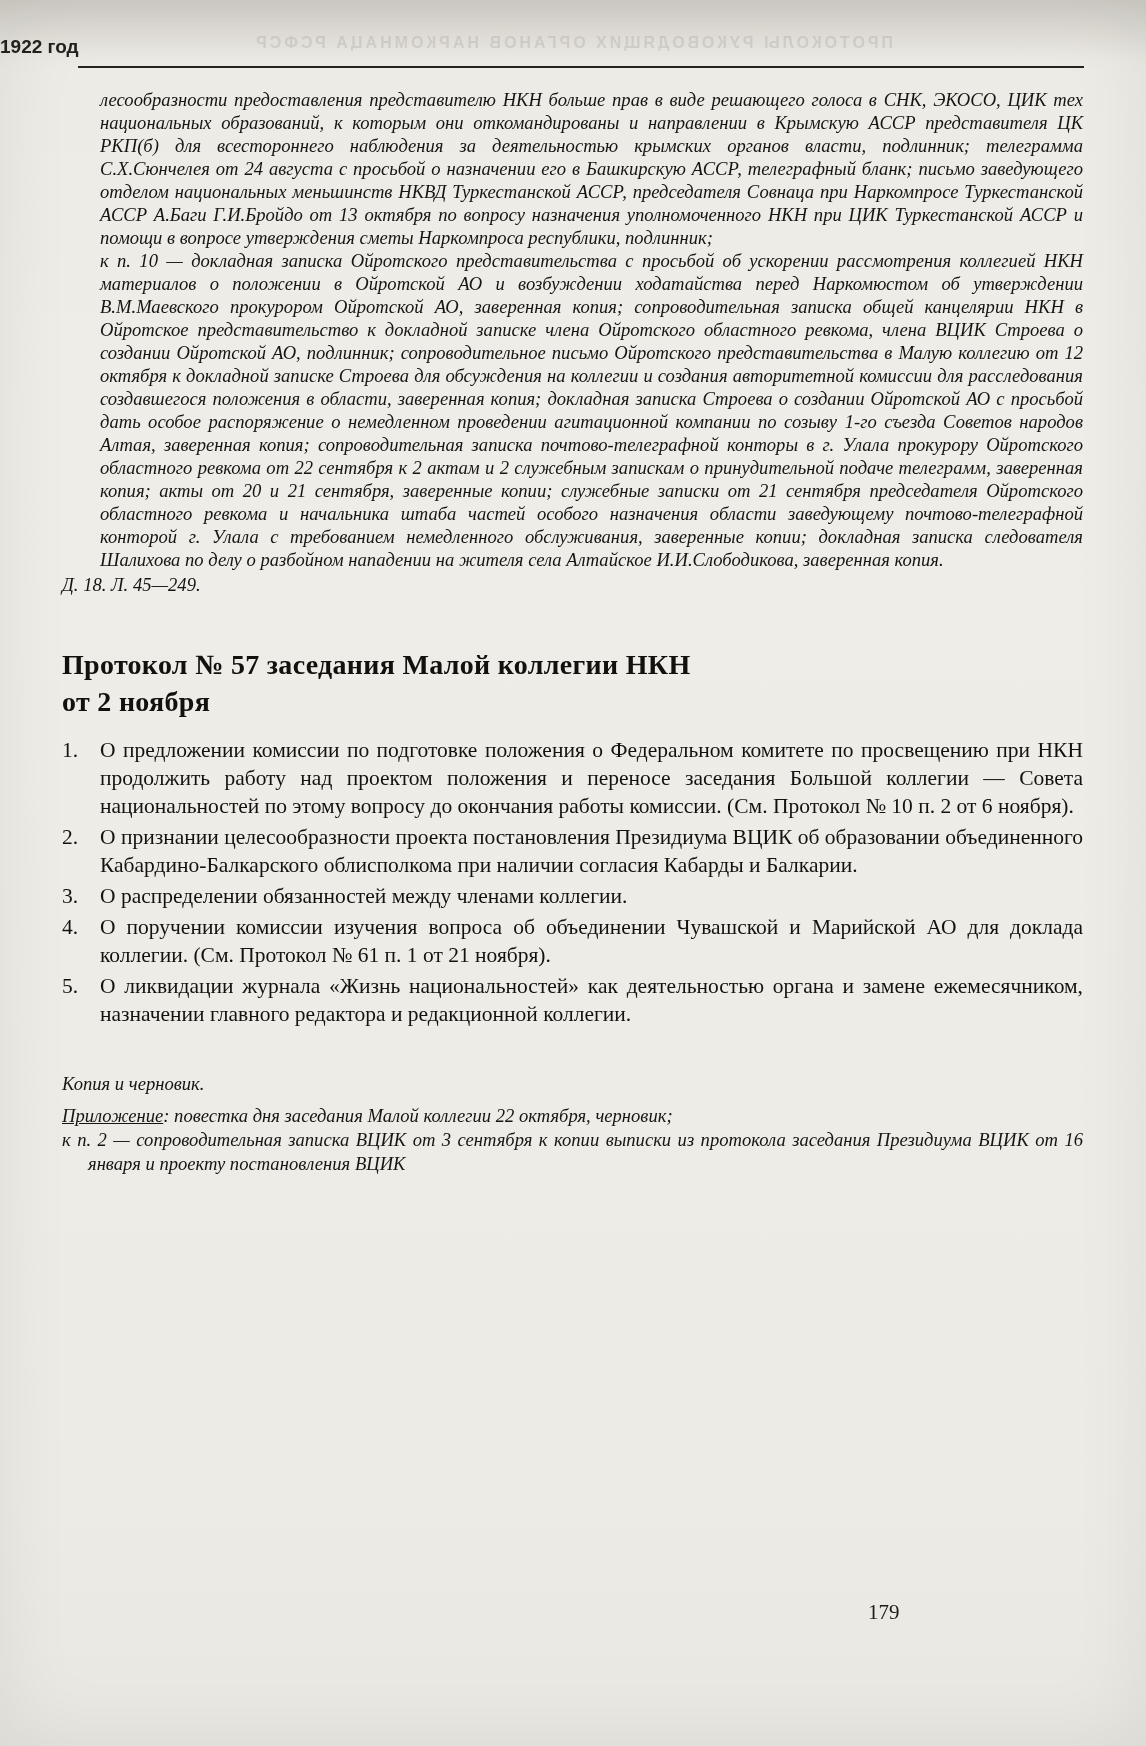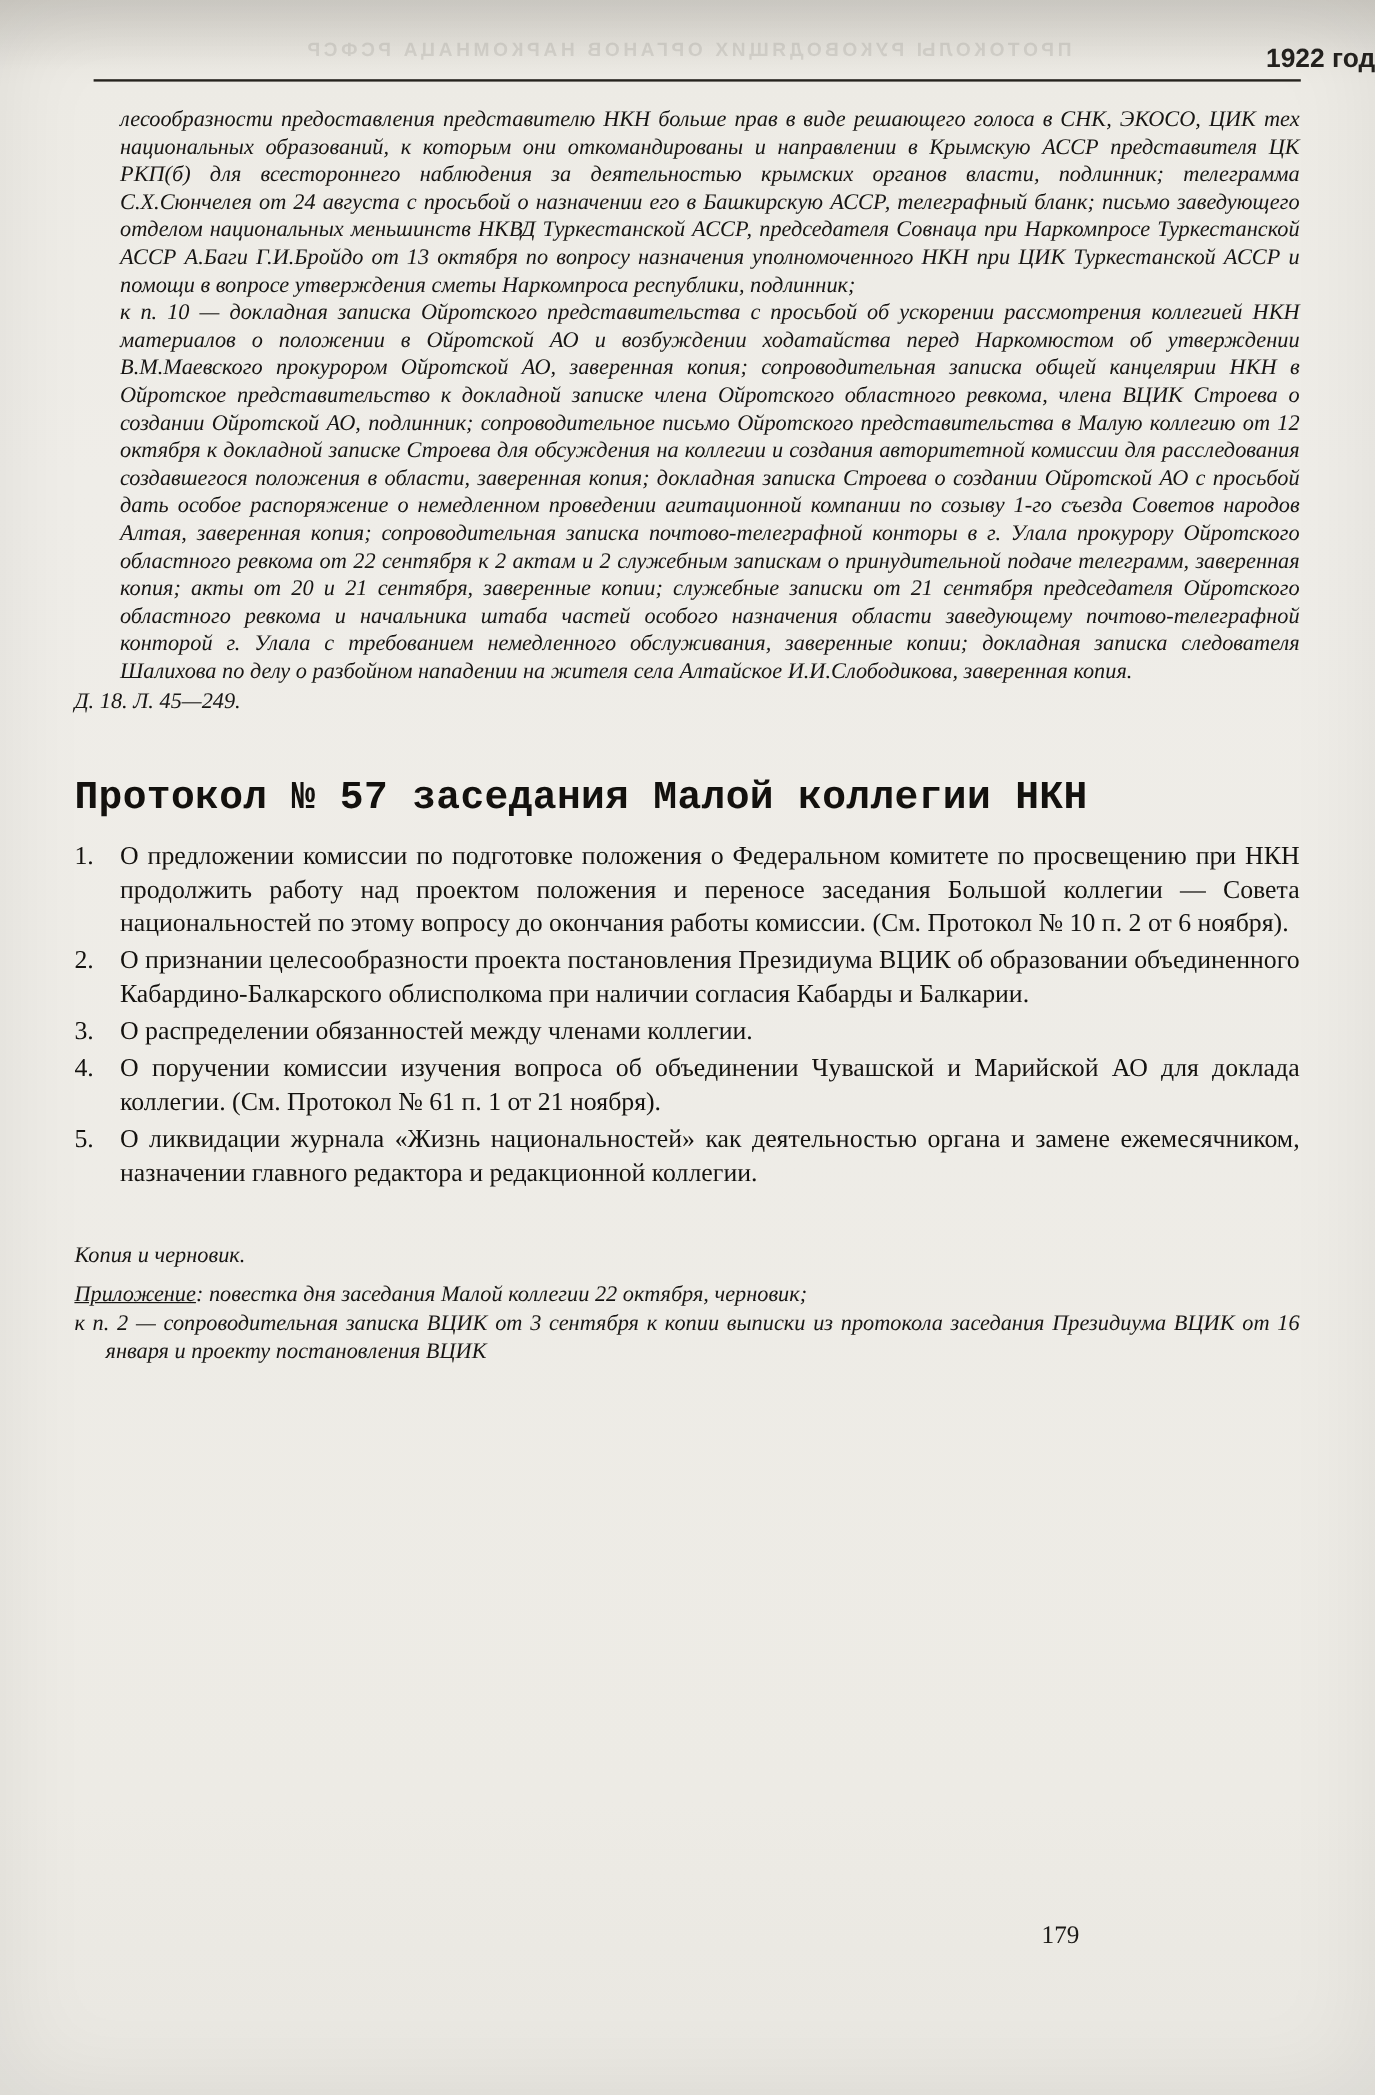--- a/index.html
+++ b/index.html
@@ -33,24 +33,24 @@
     font-family: "Liberation Sans", sans-serif;
     font-weight: 700;
     font-size: 16px;
     letter-spacing: 3px;
     color: #6e6c66;
     user-select: none;
   }
   .running-header {
     position: absolute;
     top: 36px; left: 0; width: 100%;
-    text-align: right;
+    text-align: left;
     font-family: "Liberation Sans", sans-serif;
     font-weight: 700;
-    font-size: 22px;
+    font-size: 19px;
     color: #23211e;
   }
   .header-rule {
     position: absolute;
     top: 66px; left: 78px;
     width: 1006px; height: 2px;
     background: #26241f;
   }
   .content {
     position: absolute;
@@ -68,23 +68,23 @@
   }
   .archive-ref {
     margin: 2px 0 0 0;
     font-style: italic;
     font-size: 18.6px;
     line-height: 23px;
     color: #171513;
   }
   .protocol-heading {
     margin-top: 50px;
-    font-family: Liberation Mono, monospace;
+    font-family: Liberation Serif, serif;
     font-weight: 700;
-    font-size: 33px;
+    font-size: 28px;
     line-height: 37px;
     letter-spacing: 0.3px;
     color: #13110e;
   }
   .agenda {
     margin-top: 16px;
   }
   .agenda-item {
     display: flex;
     margin-bottom: 3px;
@@ -144,20 +144,21 @@
   <div class="content">
 
     <p class="cont-para">лесообразности предоставления представителю НКН больше прав в виде решающего голоса в СНК, ЭКОСО, ЦИК тех национальных образований, к которым они откомандированы и направлении в Крымскую АССР представителя ЦК РКП(б) для всестороннего наблюдения за деятельностью крымских органов власти, подлинник; телеграмма С.Х.Сюнчелея от 24 августа с просьбой о назначении его в Башкирскую АССР, телеграфный бланк; письмо заведующего отделом национальных меньшинств НКВД Туркестанской АССР, председателя Совнаца при Наркомпросе Туркестанской АССР А.Баги Г.И.Бройдо от 13 октября по вопросу назначения уполномоченного НКН при ЦИК Туркестанской АССР и помощи в вопросе утверждения сметы Наркомпроса республики, подлинник;</p>
 
     <p class="cont-para">к п. 10 — докладная записка Ойротского представительства с просьбой об ускорении рассмотрения коллегией НКН материалов о положении в Ойротской АО и возбуждении ходатайства перед Наркомюстом об утверждении В.М.Маевского прокурором Ойротской АО, заверенная копия; сопроводительная записка общей канцелярии НКН в Ойротское представительство к докладной записке члена Ойротского областного ревкома, члена ВЦИК Строева о создании Ойротской АО, подлинник; сопроводительное письмо Ойротского представительства в Малую коллегию от 12 октября к докладной записке Строева для обсуждения на коллегии и создания авторитетной комиссии для расследования создавшегося положения в области, заверенная копия; докладная записка Строева о создании Ойротской АО с просьбой дать особое распоряжение о немедленном проведении агитационной компании по созыву 1-го съезда Советов народов Алтая, заверенная копия; сопроводительная записка почтово-телеграфной конторы в г. Улала прокурору Ойротского областного ревкома от 22 сентября к 2 актам и 2 служебным запискам о принудительной подаче телеграмм, заверенная копия; акты от 20 и 21 сентября, заверенные копии; служебные записки от 21 сентября председателя Ойротского областного ревкома и начальника штаба частей особого назначения области заведующему почтово-телеграфной конторой г. Улала с требованием немедленного обслуживания, заверенные копии; докладная записка следователя Шалихова по делу о разбойном нападении на жителя села Алтайское И.И.Слободикова, заверенная копия.</p>
 
     <p class="archive-ref">Д. 18. Л. 45—249.</p>
 
     <div class="protocol-heading">
       <div>Протокол № 57 заседания Малой коллегии НКН</div>
+      <div>от 2 ноября</div>
     </div>
 
     <div class="agenda">
       <div class="agenda-item">
         <span class="agenda-num">1.</span>
         <span class="agenda-text">О предложении комиссии по подготовке положения о Федеральном комитете по просвещению при НКН продолжить работу над проектом положения и переносе заседания Большой коллегии — Совета национальностей по этому вопросу до окончания работы комиссии. (См. Протокол № 10 п. 2 от 6 ноября).</span>
       </div>
       <div class="agenda-item">
         <span class="agenda-num">2.</span>
         <span class="agenda-text">О признании целесообразности проекта постановления Президиума ВЦИК об образовании объединенного Кабардино-Балкарского облисполкома при наличии согласия Кабарды и Балкарии.</span>

